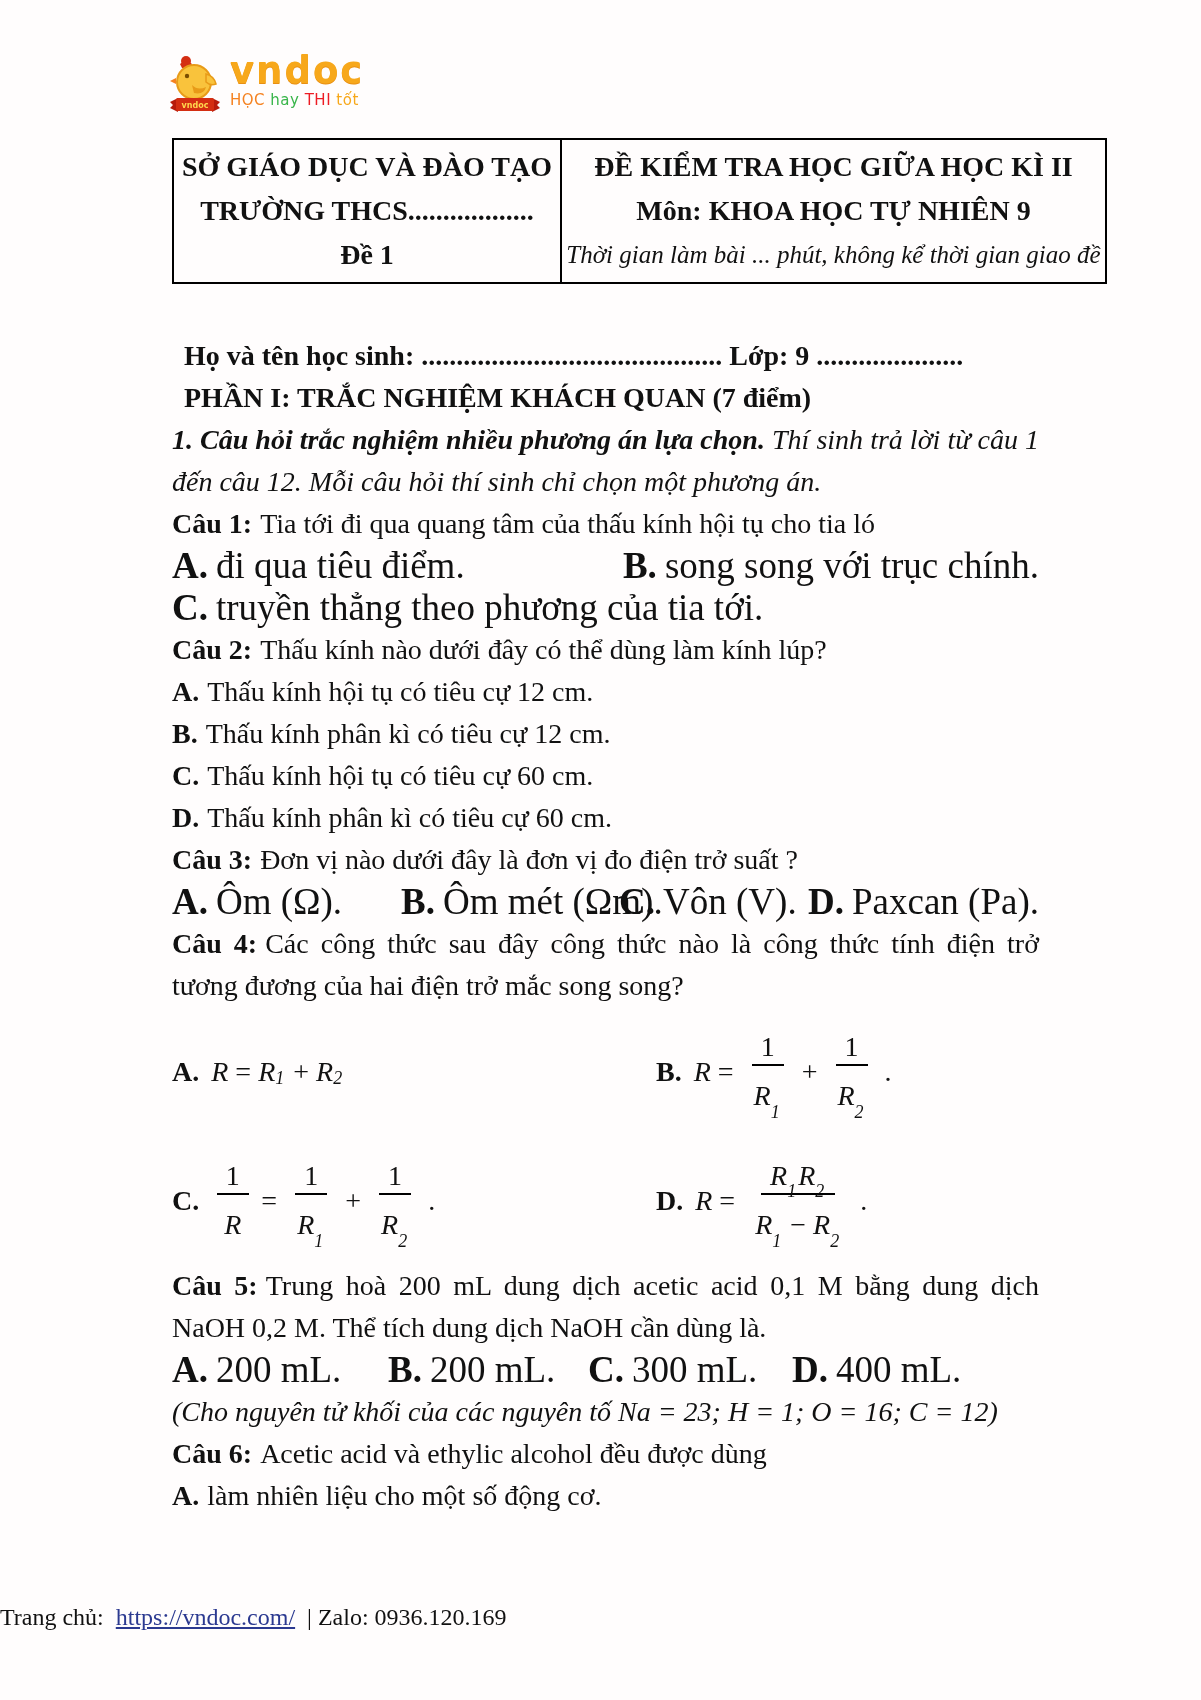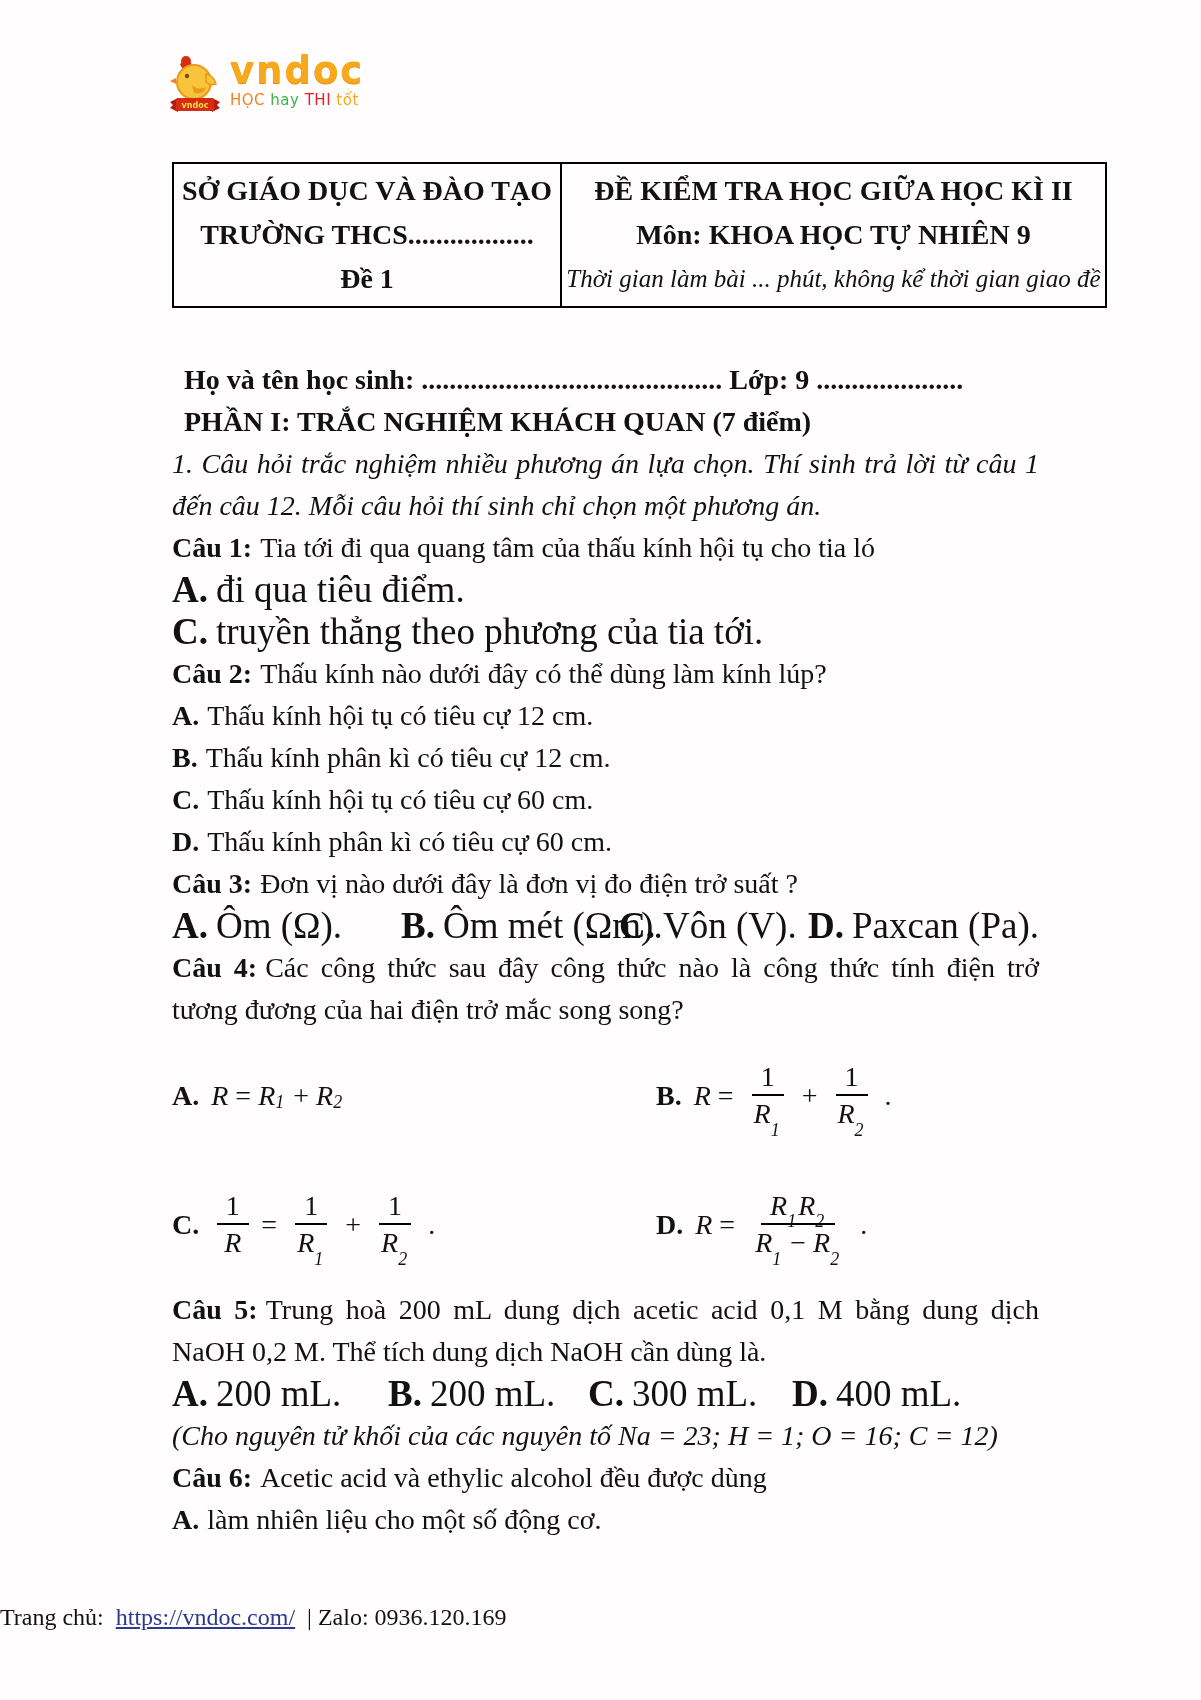--- a/index.html
+++ b/index.html
@@ -18,53 +18,53 @@
   .brand{
     font-family:"DejaVu Sans", sans-serif;
     font-weight:bold;font-size:37px;letter-spacing:2px;
     color:#F7A81B;text-shadow:0 1px 0 #e88f12;
   }
   .tagline{font-family:"DejaVu Sans", sans-serif;font-weight:normal;font-size:15px;margin-top:4px;letter-spacing:.5px;}
   .tl-hoc{color:#F58220;} .tl-hay{color:#39B54A;} .tl-thi{color:#ED1C24;} .tl-tot{color:#F7A81B;}
   
   .content{padding:138px 162px 0 172px;}
   
-  .htable{display:flex;border:2px solid #000;width:935px;box-sizing:border-box;margin-top:24px;}
+  .htable{display:flex;border:2px solid #000;width:935px;box-sizing:border-box;}
   .hcell{box-sizing:border-box;text-align:center;padding:5px 4px;}
   .hcell-left{width:388px;border-right:2px solid #000;}
   .hcell-right{flex:1;}
   .hline{line-height:44px;font-size:28px;font-weight:bold;white-space:nowrap;}
   .hline-italic{font-weight:normal;font-style:italic;font-size:25px;}
   
   .line{margin:0;line-height:42px;font-size:28px;}
   .just{text-align:justify;}
   .first-line{margin-top:51px;}
   b.qkey{margin-right:8px;}
   .bold{font-weight:bold;margin-left:12px;}
-  .bi{font-weight:normal;font-style:italic;}
+  .bi{font-weight:bold;font-style:italic;}
   .it{font-style:italic;}
   
   .opt-row{display:flex;line-height:42px;font-size:37px;margin:0;}
   .opt{white-space:nowrap;}
   .opt b{margin-right:8px;}
   .wq1{width:489px;}
   .w3a{width:268px;} .w3b{width:218px;} .w3c{width:221px;}
   .w5a{width:216px;} .w5b{width:200px;} .w5c{width:204px;}
   
   .frow{display:flex;align-items:center;height:129px;font-size:28px;}
   .fopt{display:flex;align-items:center;white-space:nowrap;}
   .fopt b{margin-right:12px;}
   .fw{width:484px;}
   .math{font-style:italic;display:inline-flex;align-items:center;}
   .math sub{font-size:18px;font-style:italic;line-height:0;position:relative;top:6px;margin-right:2px;}
   .mop{font-style:normal;margin:0 7px;}
   .mdot{font-style:normal;margin-left:6px;}
   .frac{display:inline-flex;flex-direction:column;align-items:center;vertical-align:middle;margin:0 4px;line-height:1.15;}
   .fnum{border-bottom:2px solid #000;padding:0 9px 1px;text-align:center;}
-  .fden{padding:2px 9px 0;text-align:center;}
+  .fden{padding:14px 9px 0;text-align:center;}
   .fnum .n, .fden .n{font-style:normal;}
   
   .footer{position:absolute;top:1604px;left:0;width:100%;text-align:left;font-size:24px;}
   .flink{color:#2b3990;text-decoration:underline;margin:0 6px;cursor:pointer;}
 </style>
 </head>
 <body>
 
 <div class="page">
 
@@ -116,20 +116,21 @@
       <span>.....................</span></p>
 
     <p class="line bold">PHẦN I: TRẮC NGHIỆM KHÁCH QUAN (7 điểm)</p>
 
     <p class="line just"><span class="bi">1. Câu hỏi trắc nghiệm nhiều phương án lựa chọn.</span>
       <span class="it">Thí sinh trả lời từ câu 1 đến câu 12. Mỗi câu hỏi thí sinh chỉ chọn một phương án.</span></p>
 
     <p class="line"><b class="qkey">Câu 1:</b><span>Tia tới đi qua quang tâm của thấu kính hội tụ cho tia ló</span></p>
     <div class="opt-row">
       <span class="opt wq1"><b>A.</b><span>đi qua tiêu điểm.</span></span>
+      <span class="opt"><b>B.</b><span>song song với trục chính.</span></span>
     </div>
     <div class="opt-row">
       <span class="opt wq1"><b>C.</b><span>truyền thẳng theo phương của tia tới.</span></span>
     </div>
 
     <p class="line"><b class="qkey">Câu 2:</b><span>Thấu kính nào dưới đây có thể dùng làm kính lúp?</span></p>
     <p class="line"><b class="qkey">A.</b><span>Thấu kính hội tụ có tiêu cự 12 cm.</span></p>
     <p class="line"><b class="qkey">B.</b><span>Thấu kính phân kì có tiêu cự 12 cm.</span></p>
     <p class="line"><b class="qkey">C.</b><span>Thấu kính hội tụ có tiêu cự 60 cm.</span></p>
     <p class="line"><b class="qkey">D.</b><span>Thấu kính phân kì có tiêu cự 60 cm.</span></p>

